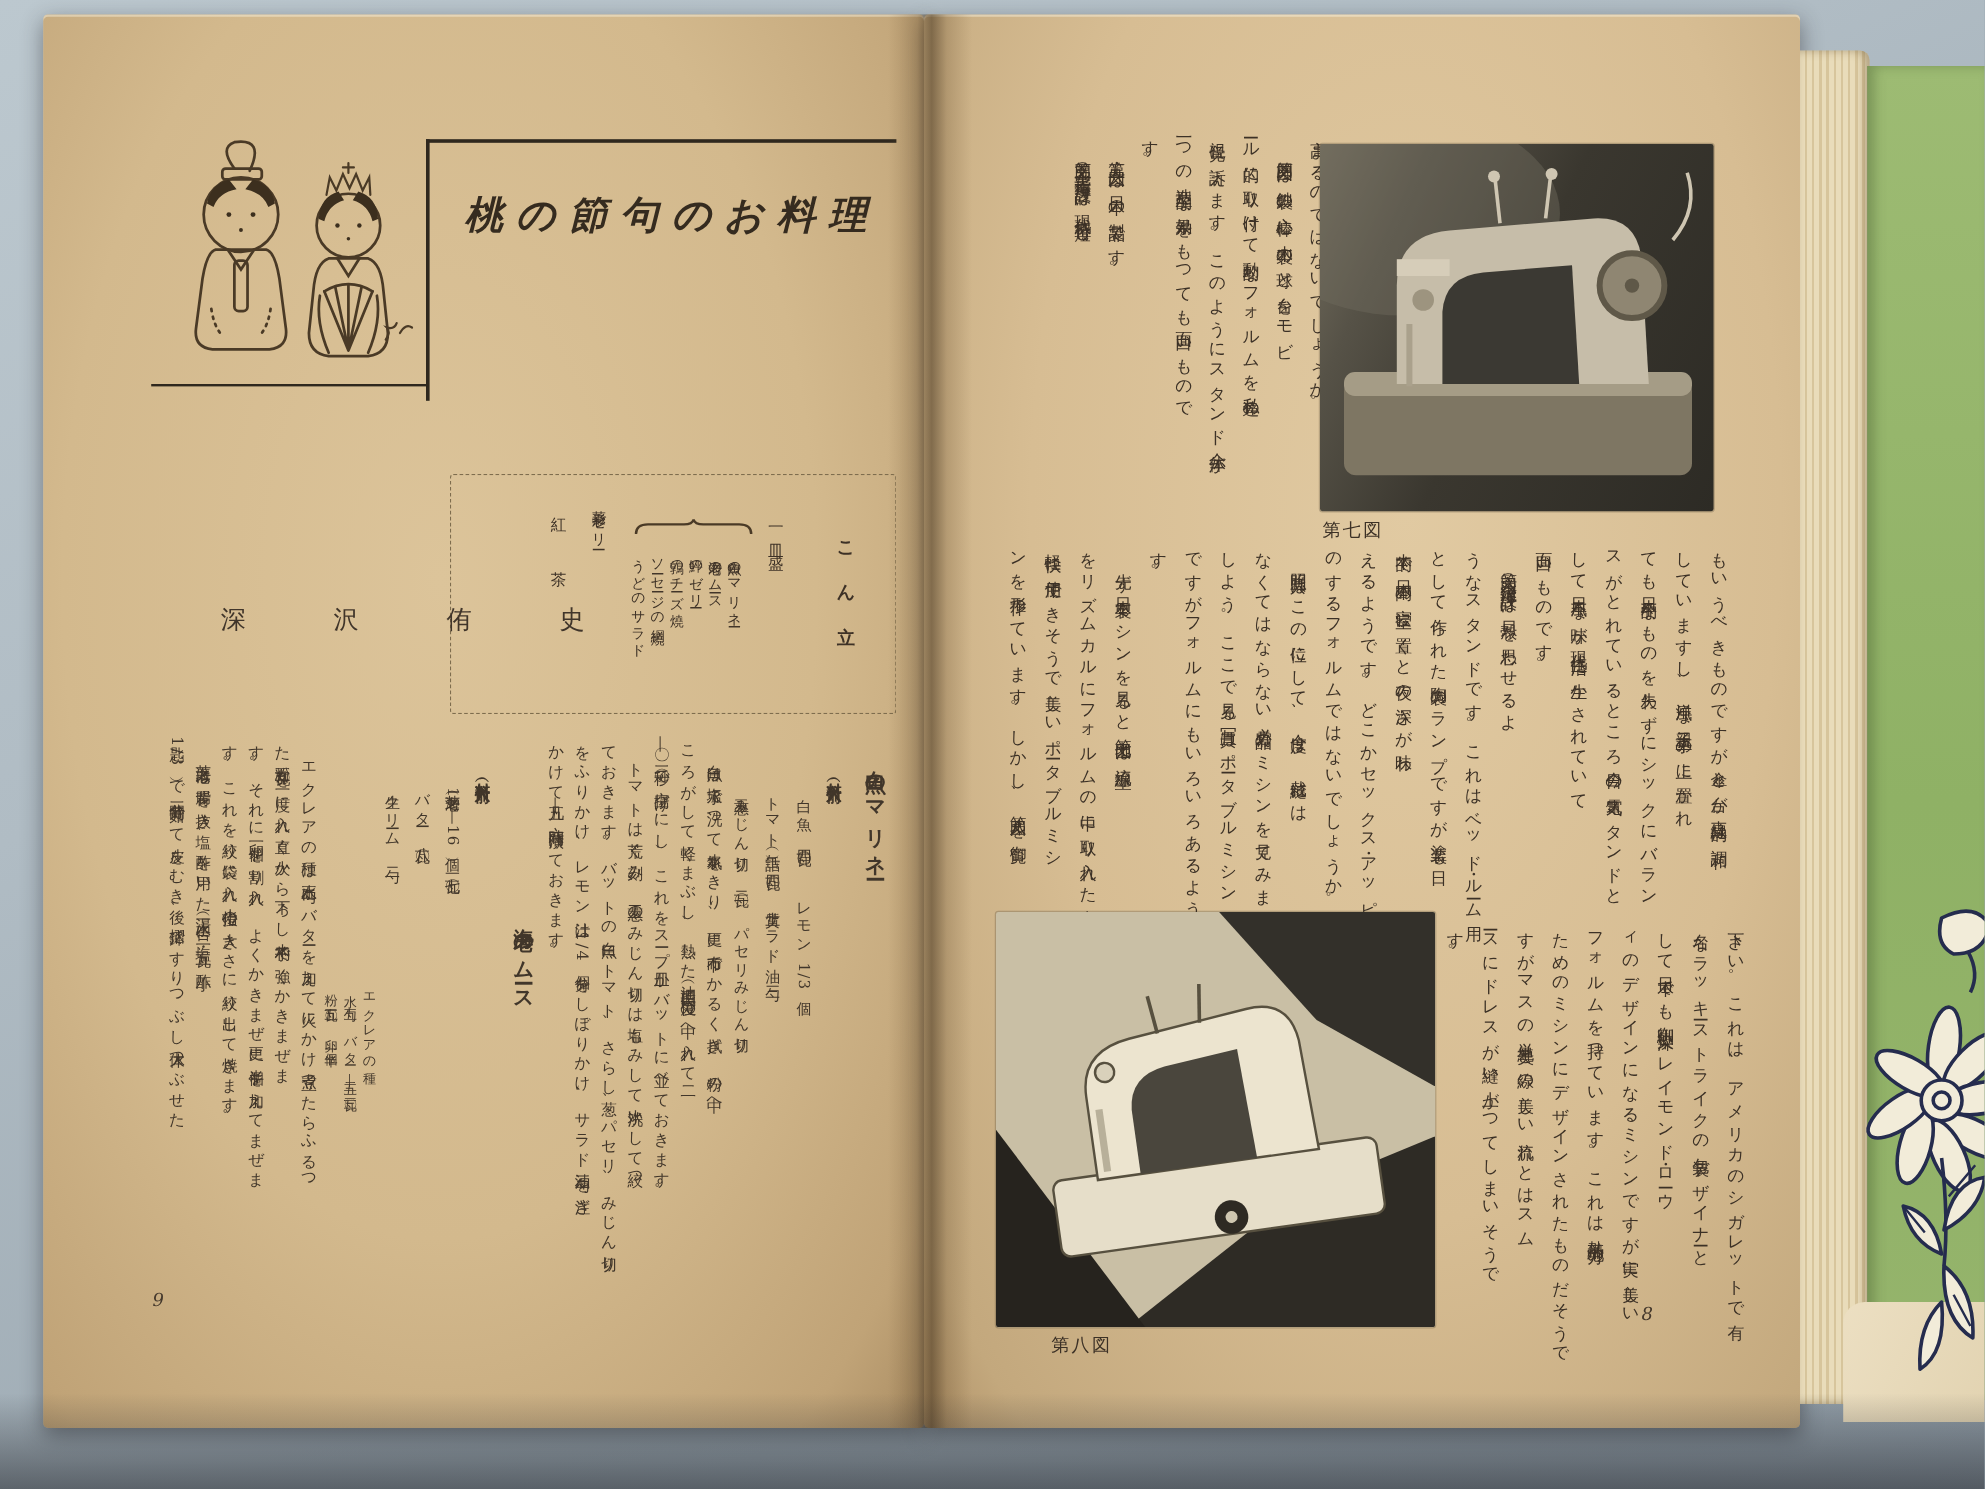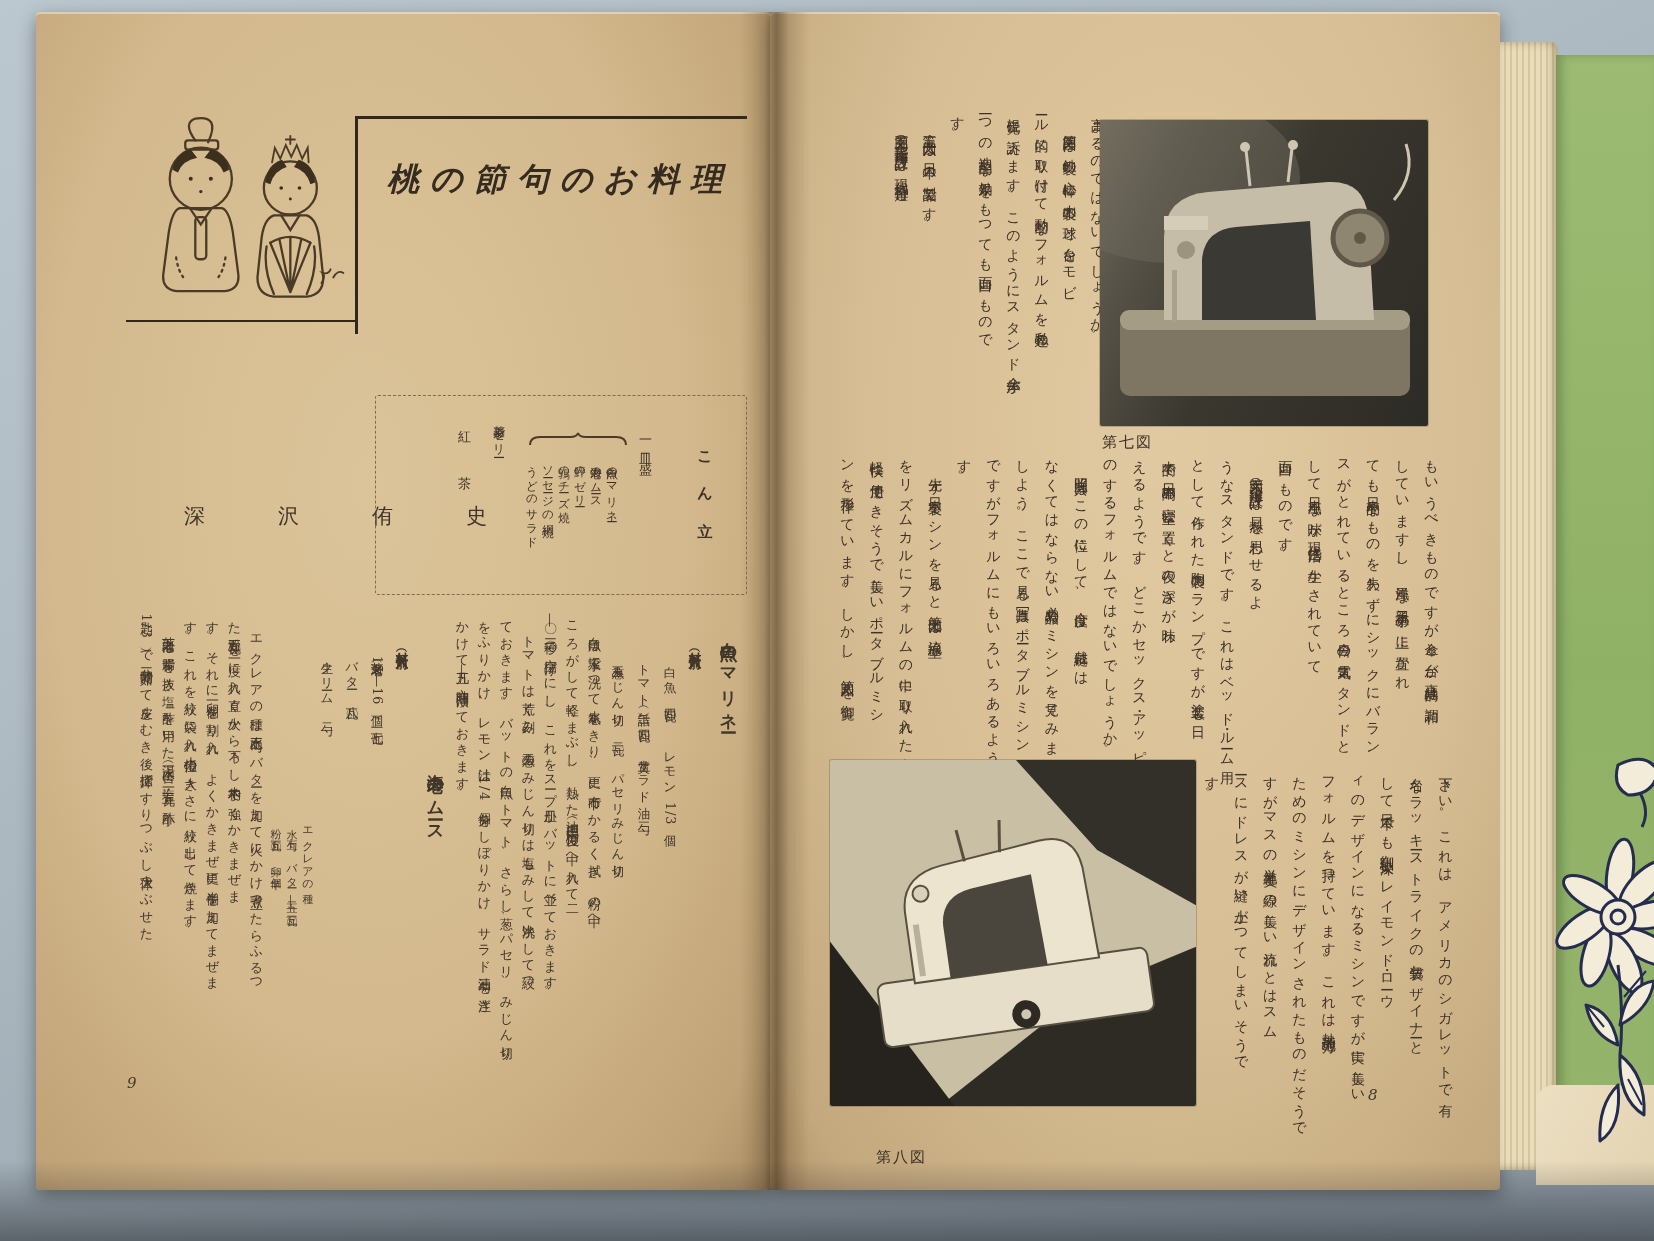--- a/index.html
+++ b/index.html
@@ -69,21 +69,21 @@
   .vband{position:absolute;writing-mode:vertical-rl;color:#3c3126;}
   .v-col{font-size:14px;letter-spacing:2.2px;}
   .top-cols{right:388px;top:95px;width:242px;height:345px;}
   .top-cols .v-col{line-height:28px;}
   .mid-cols{right:54px;top:438px;width:592px;height:352px;}
   .mid-cols .v-col{line-height:29.2px;}
   .bottom-cols{right:40px;top:755px;width:272px;height:392px;}
   .bottom-cols .v-col{line-height:29.2px;}
   .caption{position:absolute;font-size:15px;letter-spacing:2px;color:#3c3126;}
   .cap7{left:332px;top:421px;}
-  .cap8{left:106px;top:1136px;font-family:Liberation Serif, serif;}
+  .cap8{left:106px;top:1100px;font-family:Liberation Serif, serif;}
   
   .photo{position:absolute;border-radius:2px;overflow:hidden;
     box-shadow:0 0 0 1px rgba(60,50,35,.25);}
   .photo7{left:330px;top:108px;width:328px;height:306px;
     background:linear-gradient(115deg,#767060 0%,#565247 20%,#3a372f 48%,#2d2b25 100%);}
   .photo8{left:60px;top:748px;width:366px;height:346px;background:#c9bfa5;}
   .photo8 .dark-tr{position:absolute;right:0;top:0;width:60%;height:42%;
     background:#33302a;clip-path:polygon(18% 0,100% 0,100% 100%,55% 62%);}
   .photo8 .dark-bl{position:absolute;left:0;bottom:0;width:100%;height:58%;
     background:#26231e;clip-path:polygon(0 18%,34% 100%,0 100%);}

